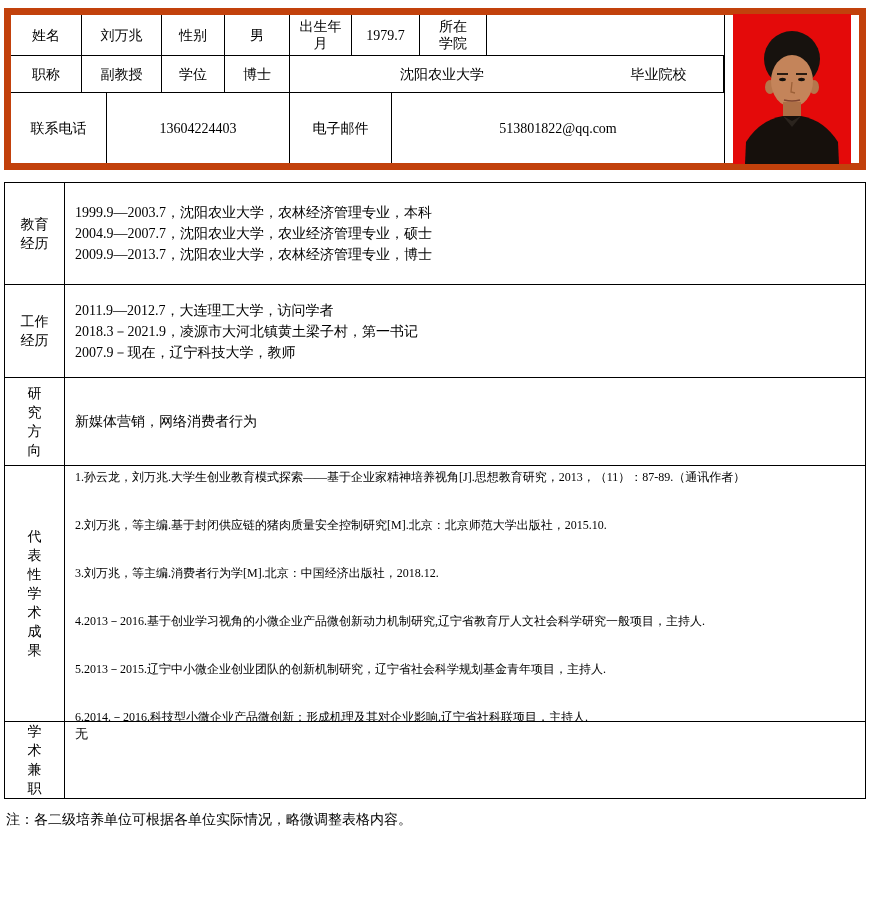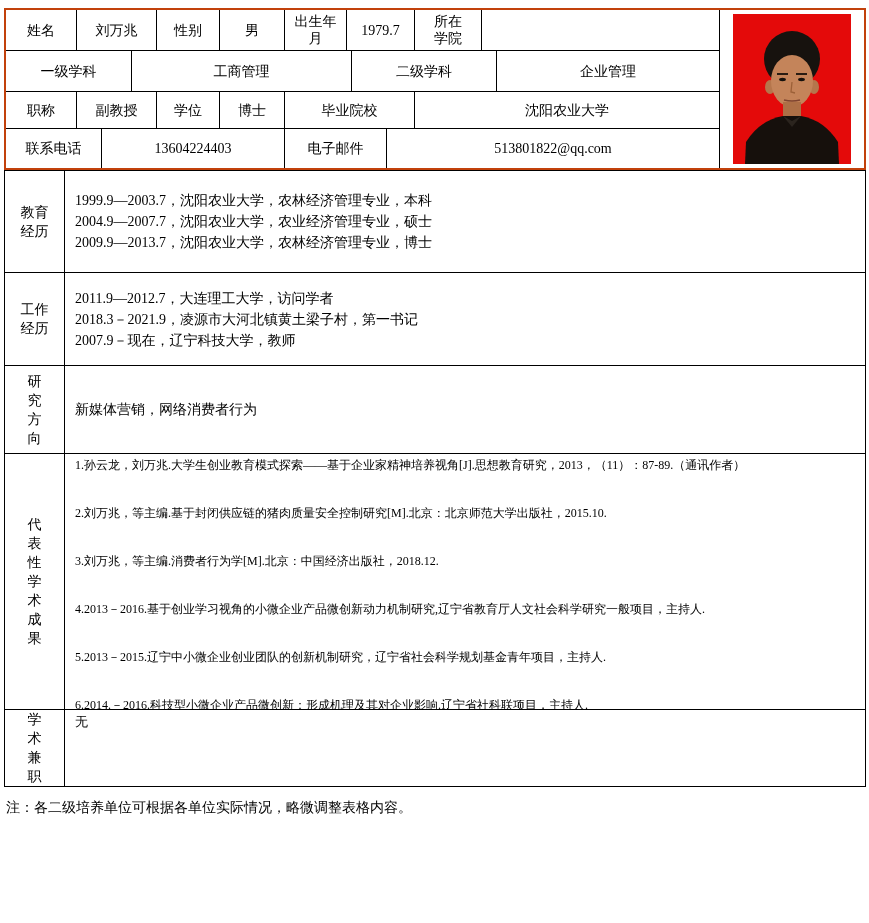--- a/index.html
+++ b/index.html
@@ -1,37 +1,37 @@
 <!DOCTYPE html>
 <html lang="zh"><head>
 <meta charset="utf-8">
 <style>
   html,body{margin:0;padding:0;background:#fff;}
   .page{width:869px;height:923px;background:#fff;color:#000;
         font-family:"Liberation Serif","DejaVu Serif",serif;overflow:hidden;position:relative;}
 
   
   .top-wrap{margin:8px 0 0 4px;width:862px;height:162px;display:flex;
-            border:2px solid #c2410c;box-sizing:border-box;justify-content:flex-end;}
+            border:7px solid #c2410c;box-sizing:border-box;justify-content:flex-end;}
   .grid{width:714px;display:flex;flex-direction:column;border-right:1px solid #000;box-sizing:border-box;}
   .trow{display:flex;border-bottom:1px solid #000;box-sizing:border-box;}
   .trow.last{border-bottom:none;flex:1;}
   .r1{height:41px;} .r2{height:41px;} .r3{height:37px;}
   .tcell{border-right:1px solid #000;box-sizing:border-box;display:flex;align-items:center;
          justify-content:center;text-align:center;font-size:14px;line-height:17px;overflow:hidden;}
   .tcell.fill{flex:1;border-right:none;}
   .wrap3{display:inline-block;width:46px;word-break:break-all;text-align:center;}
   .wrap2{display:inline-block;width:30px;word-break:break-all;text-align:center;}
 
   .photo-cell{flex:1;display:flex;align-items:center;justify-content:center;box-sizing:border-box;}
   .photo-cell svg{display:block;}
 
   
   .section{display:flex;width:862px;margin:-1px 0 0 4px;border:1px solid #000;box-sizing:border-box;}
-  .section.first{margin-top:0;}
+  .section.first{margin-top:12px;}
   .slabel{width:60px;border-right:1px solid #000;box-sizing:border-box;display:flex;
           align-items:center;justify-content:center;font-size:14px;}
   .slabel span{display:inline-block;text-align:center;word-break:break-all;line-height:19px;}
   .v2{width:30px;} .v1{width:15px;}
   .scontent{flex:1;display:flex;flex-direction:column;padding:2px 10px;box-sizing:border-box;overflow:hidden;}
   .center-v{justify-content:center;}
   .ln14{font-size:14px;line-height:21px;}
   .ln13{font-size:13px;line-height:18px;}
   .ln12{font-size:12px;line-height:16px;}
   #sec-edu{height:103px;} #sec-work{height:94px;} #sec-research{height:89px;}
@@ -65,53 +65,39 @@
             <span class="wrap3">出生年月</span>
           </div>
         <div class="tcell" style="width:68px">
             <span>1979.7</span>
           </div>
         <div class="tcell" style="width:67px">
             <span class="wrap2">所在学院</span>
           </div>
       </div>
 
-      <div class="trow r2">
-        <div class="tcell" style="width:126px">
-            <span>一级学科</span>
-          </div>
-        <div class="tcell" style="width:220px">
-            <span>工商管理</span>
-          </div>
-        <div class="tcell" style="width:145px">
-            <span>二级学科</span>
-          </div>
-        <div class="tcell fill">
-            <span>企业管理</span>
-          </div>
-      </div>
 
       <div class="trow r3">
         <div class="tcell" style="width:71px">
             <span>职称</span>
           </div>
         <div class="tcell" style="width:80px">
             <span>副教授</span>
           </div>
         <div class="tcell" style="width:63px">
             <span>学位</span>
           </div>
         <div class="tcell" style="width:65px">
             <span>博士</span>
           </div>
+        <div class="tcell fill">
+            <span>沈阳农业大学</span>
+          </div>
         <div class="tcell" style="width:130px">
             <span>毕业院校</span>
-          </div>
-        <div class="tcell fill">
-            <span>沈阳农业大学</span>
           </div>
       </div>
 
       <div class="trow last">
         <div class="tcell" style="width:96px">
             <span>联系电话</span>
           </div>
         <div class="tcell" style="width:183px">
             <span>13604224403</span>
           </div>

